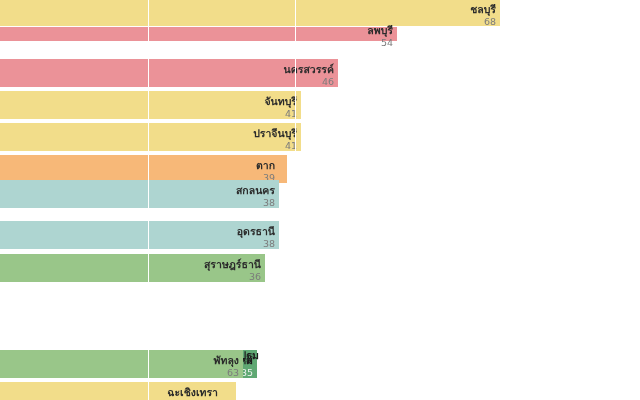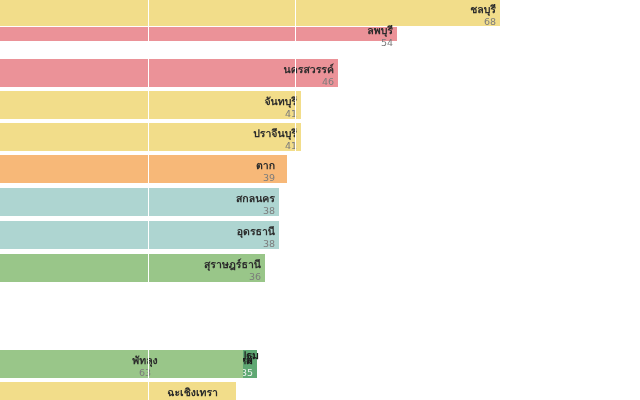--- a/index.html
+++ b/index.html
@@ -122,21 +122,21 @@
           <span class="bar-value">41</span>
         </div>
       </div>
       <div class="bar-row" style="top: 155px; height: 28px; width: 287px;">
         <div class="bar" style="width: 287px; background: rgb(247, 184, 120);"></div>
         <div class="bar-label-group" style="right: 8px; width: 287px;">
           <div style="position: relative;"><span class="bar-name">ตาก</span></div>
           <span class="bar-value">39</span>
         </div>
       </div>
-      <div class="bar-row" style="top: 188px; height: 28px; width: 279px;">
+      <div class="bar-row" style="top: 180px; height: 28px; width: 279px;">
         <div class="bar" style="width: 279px; background: rgb(174, 213, 209);"></div>
         <div class="bar-label-group" style="right: 0px; width: 279px;">
           <div style="position: relative;"><span class="bar-name">สกลนคร</span></div>
           <span class="bar-value">38</span>
         </div>
       </div>
       <div class="bar-row" style="top: 221px; height: 28px; width: 279px;">
         <div class="bar" style="width: 279px; background: rgb(174, 213, 209);"></div>
         <div class="bar-label-group" style="right: 0px; width: 279px;">
           <div style="position: relative;"><span class="bar-name">อุดรธานี</span></div>
@@ -152,21 +152,21 @@
       </div>
       <div class="bar-row highlight" style="top: 302px; height: 28px; width: 257px; margin-top: 48px;">
         <div class="bar" style="width: 257px; background: rgb(95, 168, 115);"></div>
         <div class="bar-label-group" style="right: 0px; width: 257px;">
           <div style="position: relative;"><span class="bar-name">เชียงใหม่</span><span class="bar-name" style="position: absolute; right: -6px; top: 0px;">นครปฐม</span></div>
           <span class="bar-value">35</span>
         </div>
       </div>
       <div class="bar-row" style="top: 350px; height: 28px; width: 243px;">
         <div class="bar" style="width: 243px; background: rgb(153, 198, 137);"></div>
-        <div class="bar-label-group" style="right: 0px; width: 192px; align-items: center;">
+        <div class="bar-label-group" style="right: 0px; width: 192px;">
           <div style="position: relative;"><span class="bar-name">พัทลุง</span></div>
           <span class="bar-value">63</span>
         </div>
       </div>
       <div class="bar-row" style="top: 382px; height: 18px; width: 236px;">
         <div class="bar" style="width: 236px; background: rgb(242, 221, 138);"></div>
         <div class="bar-label-group" style="right: 14px; width: 236px;">
           <div style="position: relative;"><span class="bar-name">ฉะเชิงเทรา</span></div>
         </div>
       </div>

